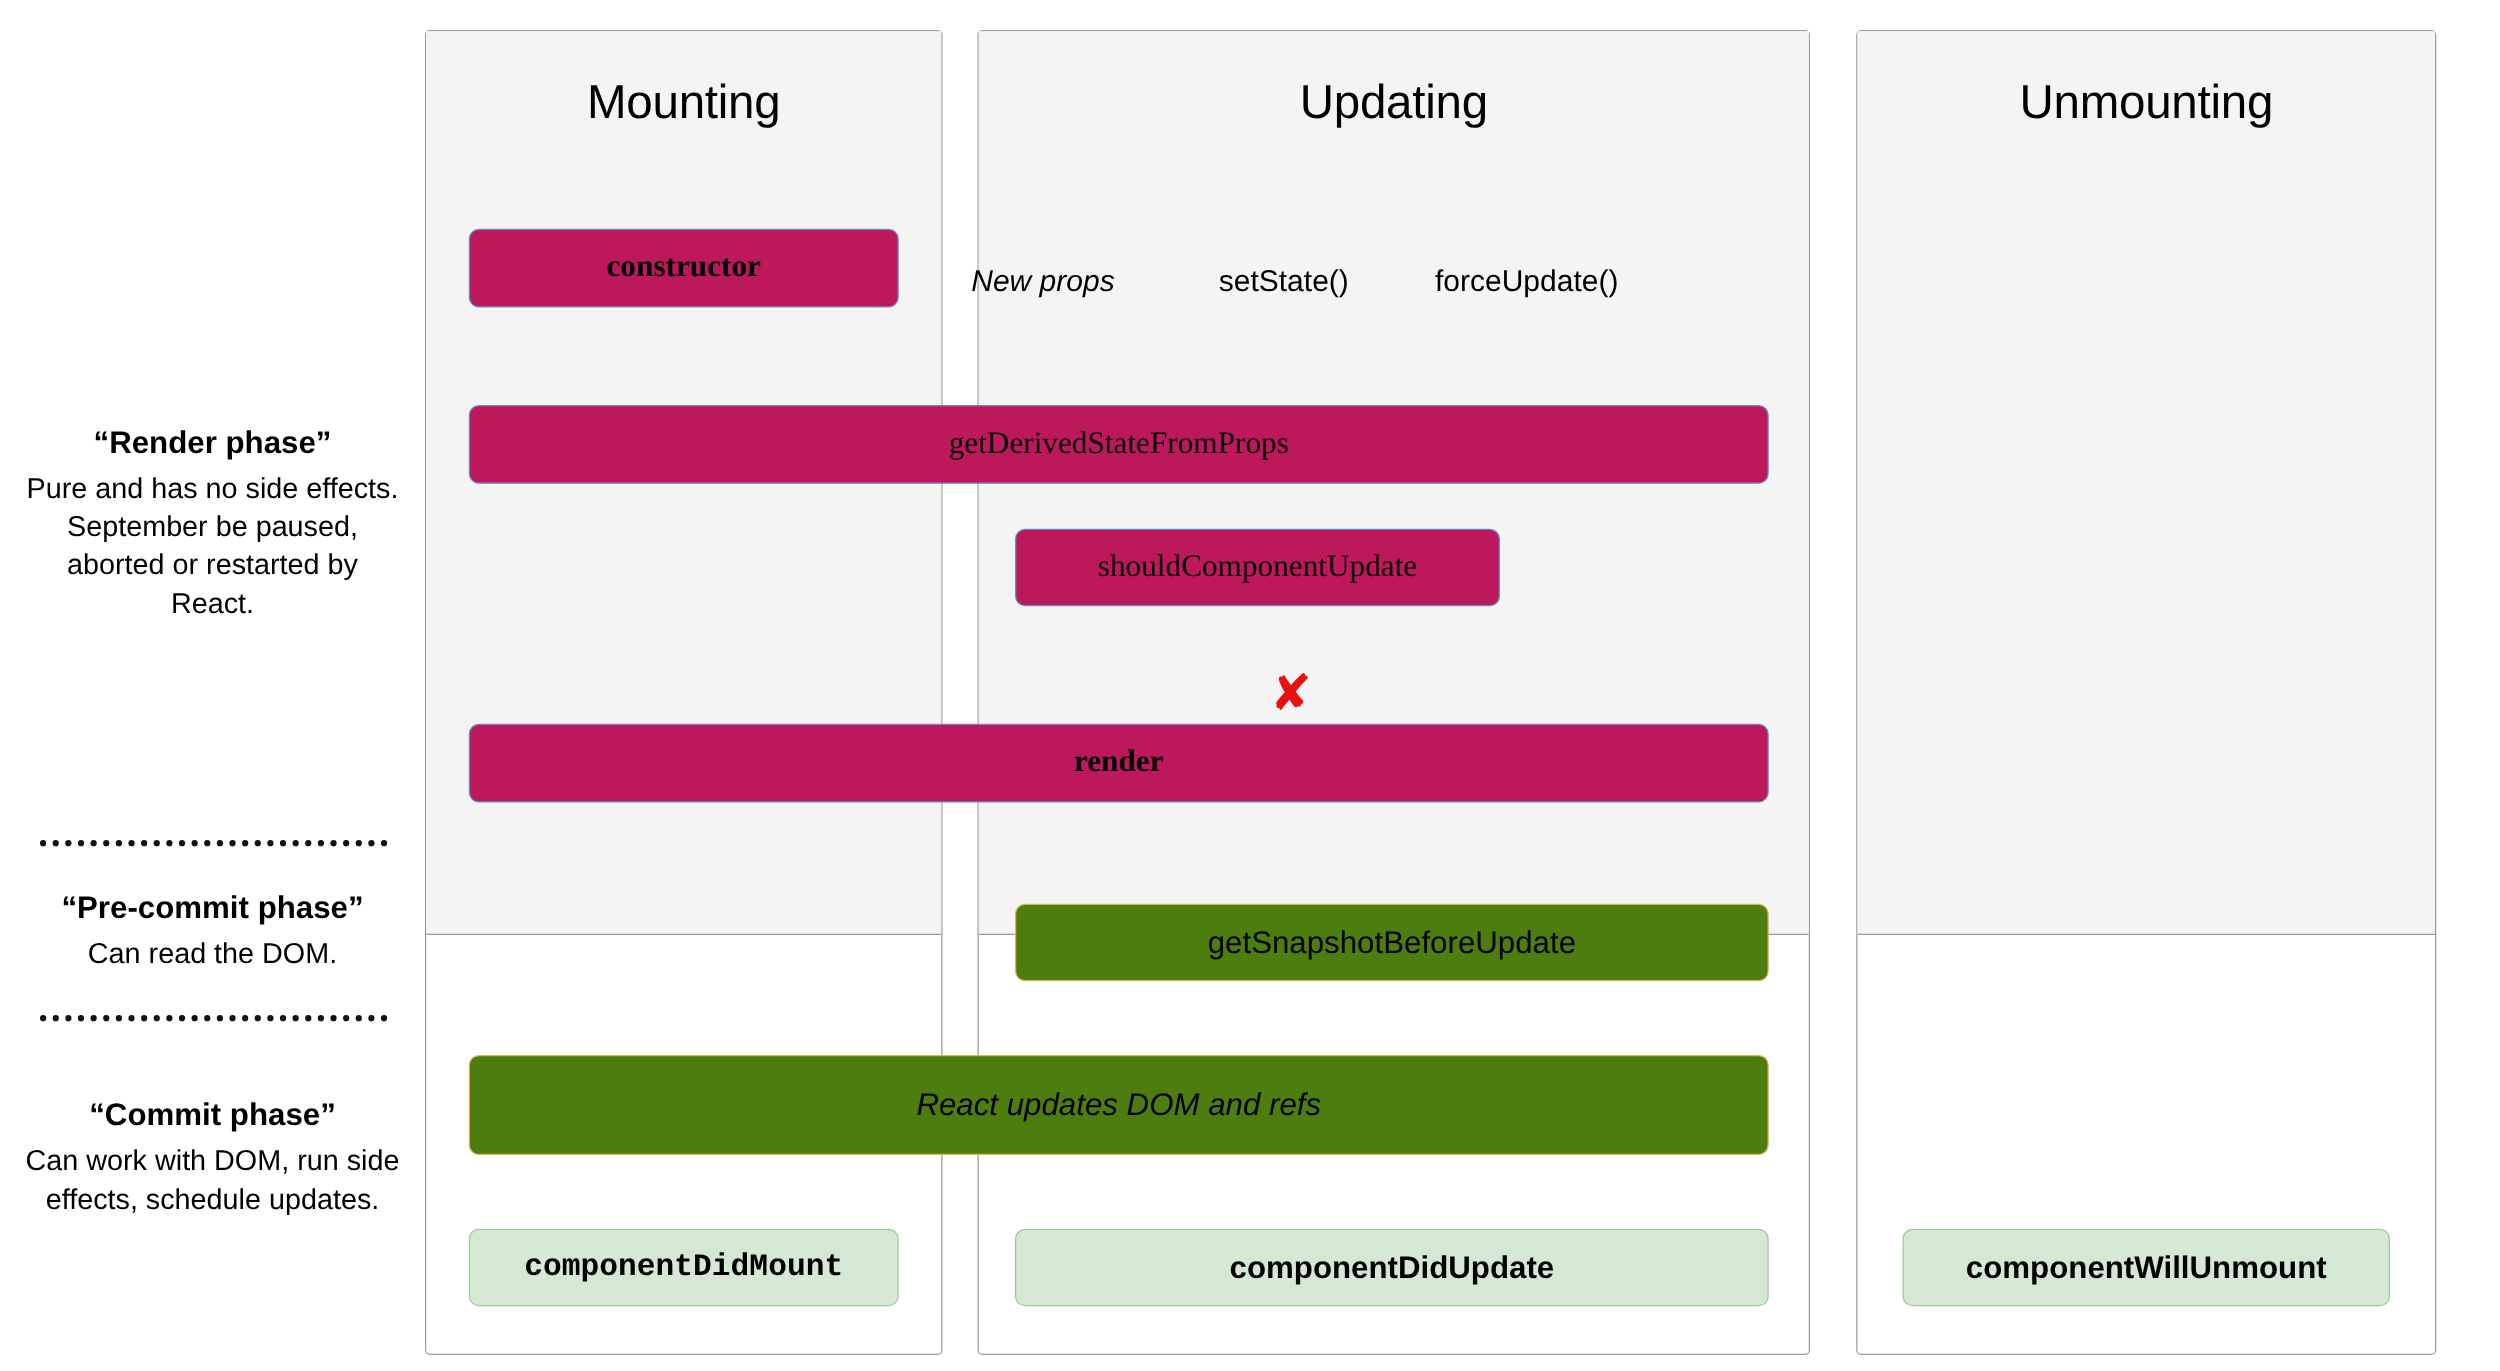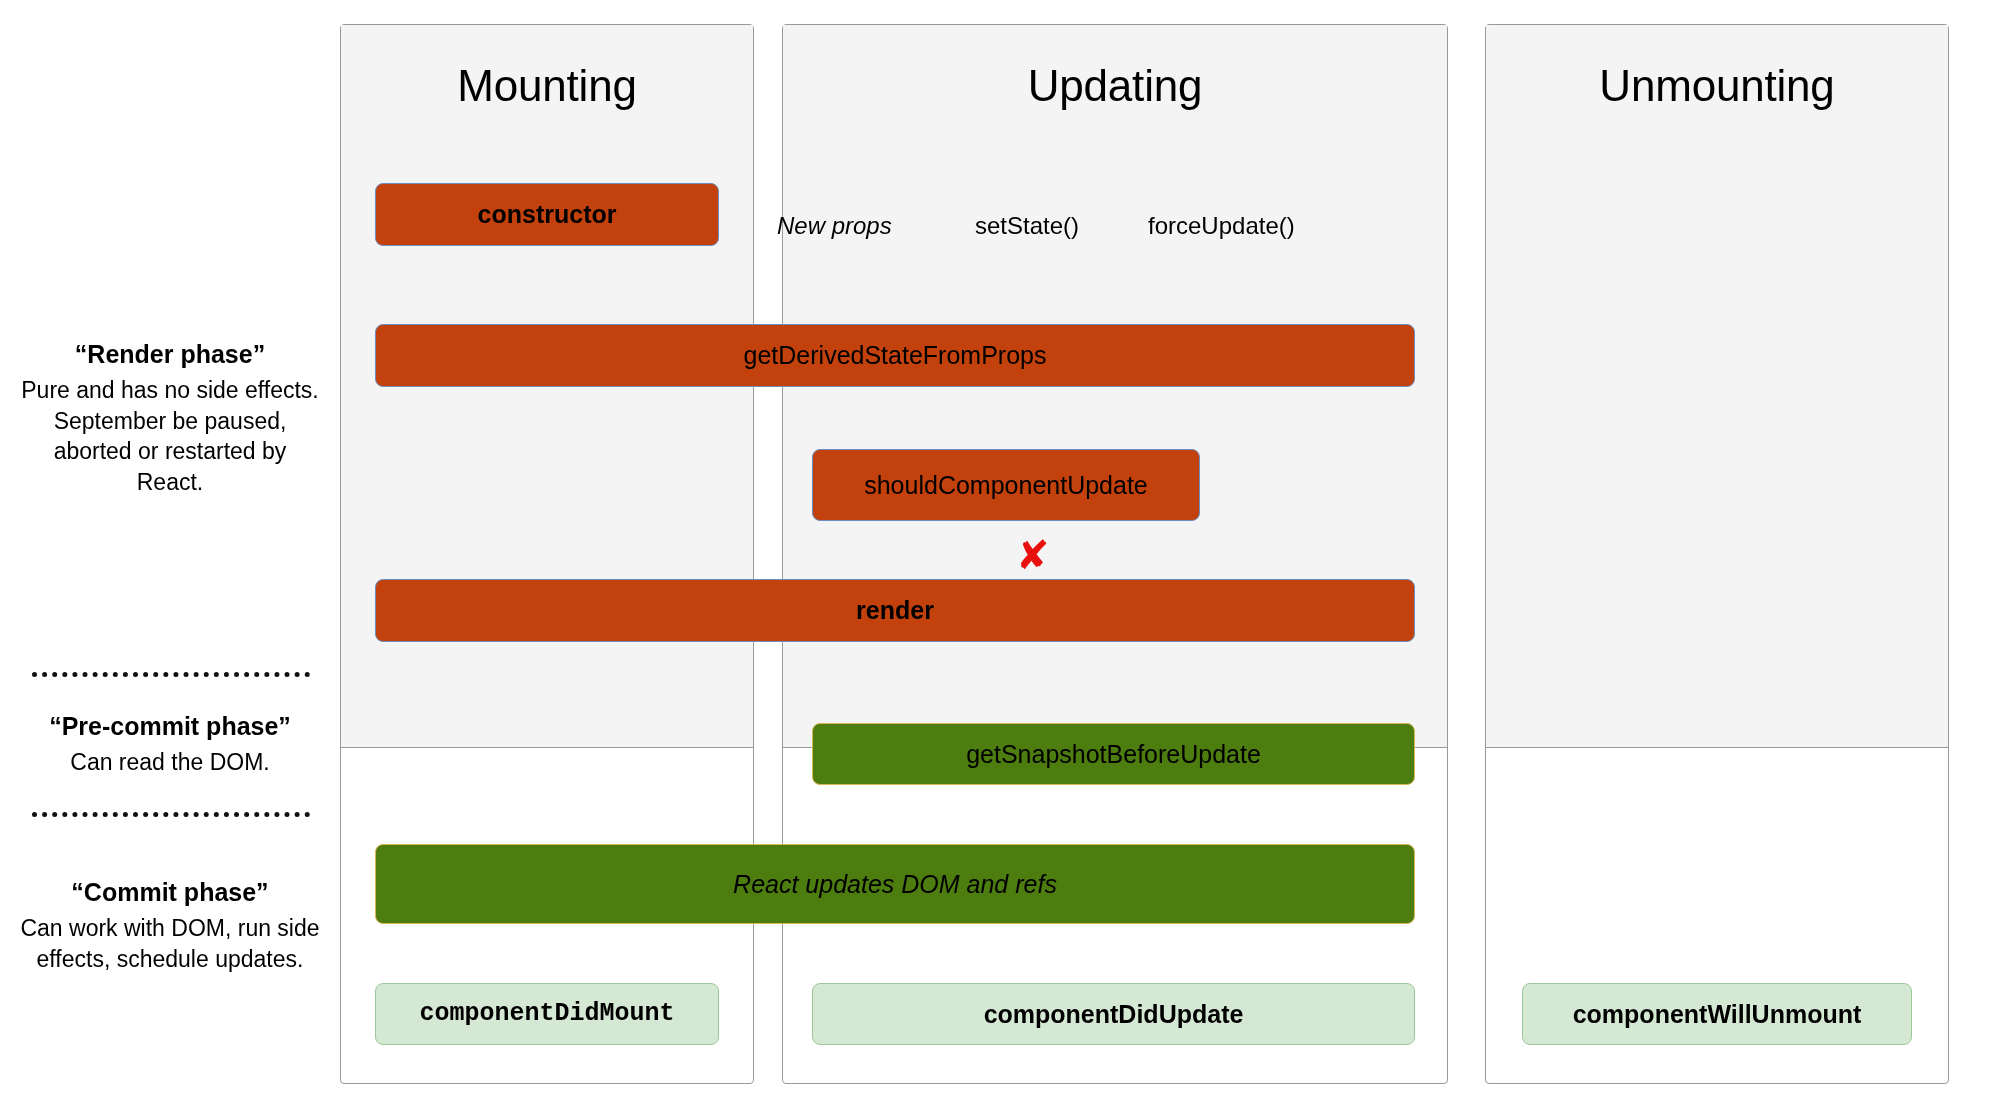--- a/index.html
+++ b/index.html
@@ -35,42 +35,43 @@
     background: #f4f4f4;
     border-bottom: 1.5px solid #9a9a9a;
     box-sizing: border-box;
     pointer-events: none;
   }
   .col-title {
     position: absolute;
     left: 0;
     right: 0;
     text-align: center;
-    font-size: 44px;
+    font-size: 38px;
     font-weight: 400;
     letter-spacing: -0.2px;
     color: #000;
   }
 
   
   .lbox {
     position: absolute;
     box-sizing: border-box;
     border-radius: 8px;
     display: flex;
     align-items: center;
     justify-content: center;
     font-size: 25px;
     line-height: 1.15;
     text-align: center;
     white-space: nowrap;
   }
   .lbox.blue {
-    background: #c2410c;
+    background: #be185d;
     border: 1.6px solid #6c8ebf;
+    font-family: Liberation Serif, serif;
   }
   .lbox.yellow {
     background: #4d7c0f;
     border: 1.6px solid #d6b656;
   }
   .lbox.green {
     background: #d5e8d4;
     border: 1.6px solid #9ec79a;
   }
   .lbox.bold { font-weight: 700; }
@@ -207,21 +208,21 @@
   </div>
 
   <div class="trigger italic" style="left:777px; top:212px; width:200px;">New props</div>
   <div class="trigger" style="left:975px; top:212px; width:200px;">setState()</div>
   <div class="trigger" style="left:1148px; top:212px; width:226px;">forceUpdate()</div>
 
   <div class="lbox blue bold" style="left:375px; top:183px; width:344px; height:63px;">constructor</div>
 
   <div class="lbox blue" style="left:375px; top:324px; width:1040px; height:63px;">getDerivedStateFromProps</div>
 
-  <div class="lbox blue" style="left:812px; top:449px; width:388px; height:72px;">shouldComponentUpdate</div>
+  <div class="lbox blue" style="left:812px; top:423px; width:388px; height:62px;">shouldComponentUpdate</div>
 
   <span class="xmark" style="left:1016px; top:535px;">✘</span>
 
   <div class="lbox blue bold" style="left:375px; top:579px; width:1040px; height:63px;">render</div>
 
   <div class="lbox yellow" style="left:812px; top:723px; width:603px; height:62px;">getSnapshotBeforeUpdate</div>
 
   <div class="lbox yellow italic" style="left:375px; top:844px; width:1040px; height:80px;">React updates DOM and refs</div>
 
   <div class="lbox green bold" style="left:375px; top:983px; width:344px; height:62px;font-family:Liberation Mono, monospace;">componentDidMount</div>

